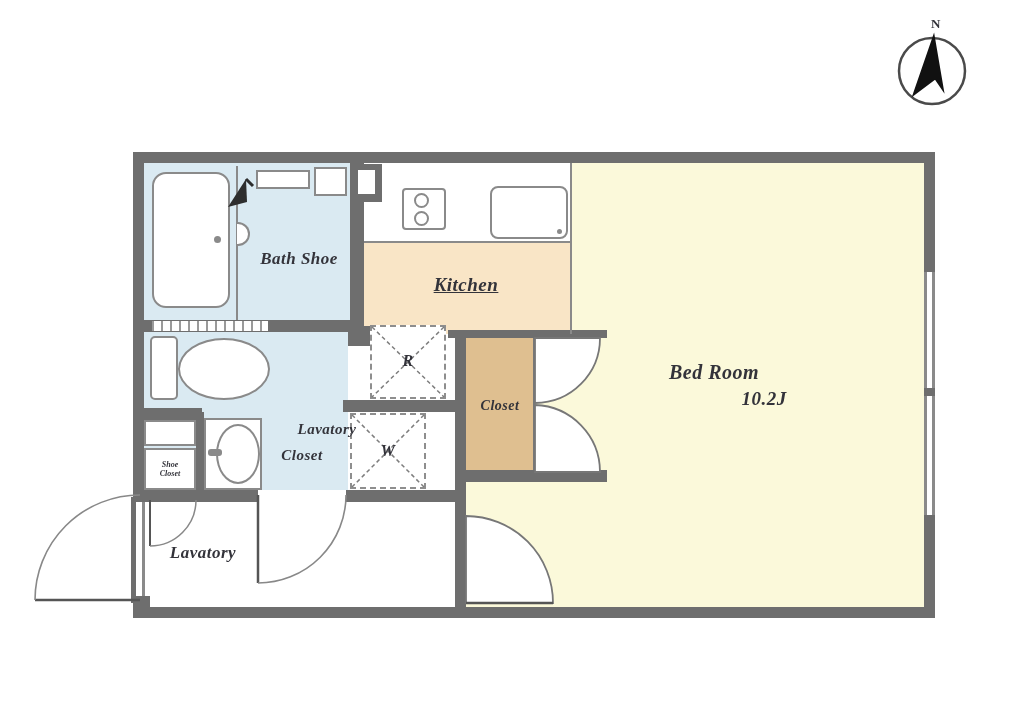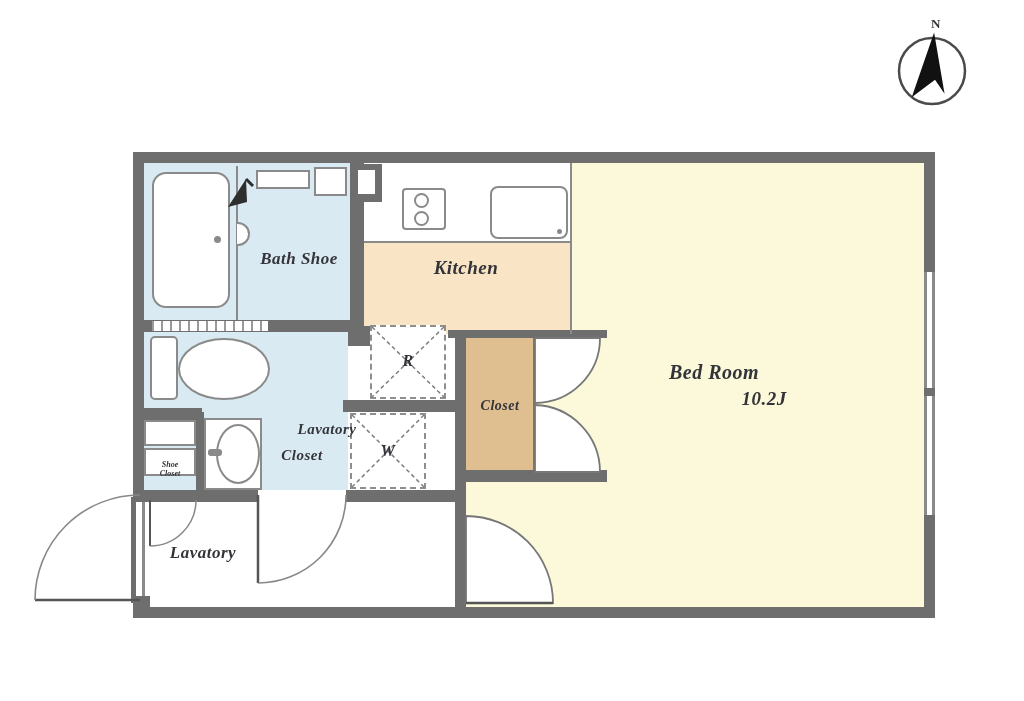--- a/index.html
+++ b/index.html
@@ -67,21 +67,21 @@
   <div class="abs" style="left:214px;top:236px;width:7px;height:7px;border-radius:50%;background:#8a8a8a;"></div>
   <div class="thinline" style="left:236px;top:166px;width:2px;height:154px;"></div>
   <div class="fix" style="left:256px;top:170px;width:54px;height:19px;"></div>
   <div class="fix" style="left:314px;top:167px;width:33px;height:29px;"></div>
   <div class="semicircle" style="left:237px;top:222px;"></div>
 
   <div class="fix" style="left:150px;top:336px;width:28px;height:64px;border-radius:5px;"></div>
   <div class="fix" style="left:178px;top:338px;width:92px;height:62px;border-radius:50%;"></div>
 
   <div class="fix" style="left:144px;top:420px;width:52px;height:26px;"></div>
-  <div class="fix" style="left:144px;top:448px;width:52px;height:28px;text-align:center;">
+  <div class="fix" style="left:144px;top:448px;width:52px;height:42px;text-align:center;">
     <div style="font-size:8px;line-height:9px;font-style:italic;font-weight:700;color:var(--text);padding-top:10px;">
       <div>Shoe</div>
       <div>Closet</div>
     </div>
   </div>
 
   <div class="fix" style="left:204px;top:418px;width:58px;height:72px;"></div>
   <div class="fix" style="left:216px;top:424px;width:44px;height:60px;border-radius:50%;"></div>
   <div class="abs" style="left:208px;top:449px;width:14px;height:7px;background:#8a8a8a;border-radius:3px;"></div>
 
@@ -128,21 +128,21 @@
       <line x1="246" y1="179" x2="253" y2="186" stroke="#2e2e2e" stroke-width="3"></line>
     </g>
 
     <g>
       <circle cx="932" cy="71" r="33" fill="none" stroke="#4a4a4a" stroke-width="2.5"></circle>
       <polygon points="938,33 909,95 934,80 942,95" fill="#111" transform="rotate(-6 932 70)"></polygon>
     </g>
   </svg>
 
   <div class="lbl" style="left:299px;top:259px;font-size:17px;">Bath Shoe</div>
-  <div class="lbl" style="left:466px;top:268px;font-size:19px;">Kitchen</div>
+  <div class="lbl" style="left:466px;top:285px;font-size:19px;text-decoration:underline;">Kitchen</div>
   <div class="lbl" style="left:714px;top:372px;font-size:20px;">Bed Room</div>
   <div class="lbl" style="left:764px;top:399px;font-size:19px;">10.2J</div>
   <div class="lbl" style="left:500px;top:406px;font-size:14px;">Closet</div>
   <div class="lbl" style="left:303px;top:429px;font-size:15px;margin-left:24px;">Lavatory</div>
   <div class="lbl" style="left:302px;top:455px;font-size:15px;">Closet</div>
   <div class="lbl" style="left:203px;top:553px;font-size:17px;">Lavatory</div>
   <div class="lbl" style="left:408px;top:361px;font-size:16px;">R</div>
   <div class="lbl" style="left:388px;top:451px;font-size:16px;">W</div>
   <div class="lbl" style="left:936px;top:24px;font-size:13px;font-style:normal;font-weight:700;">N</div>
 

